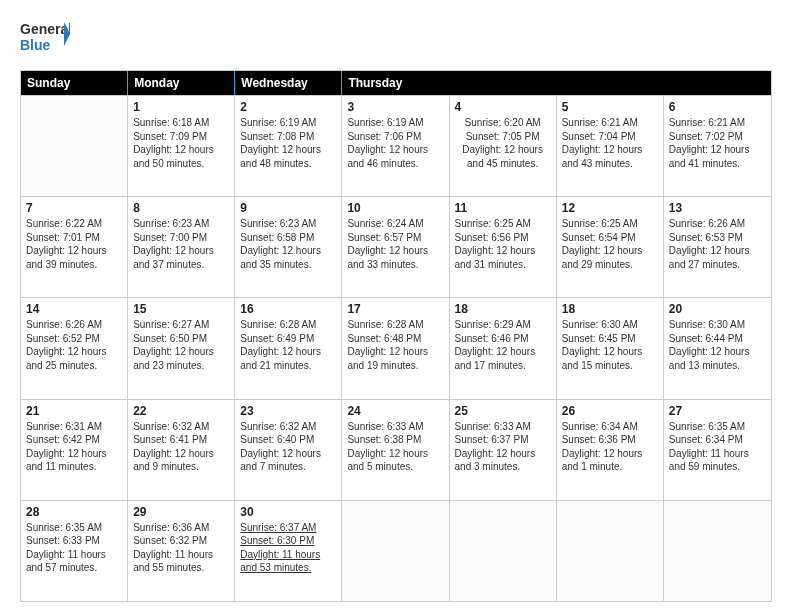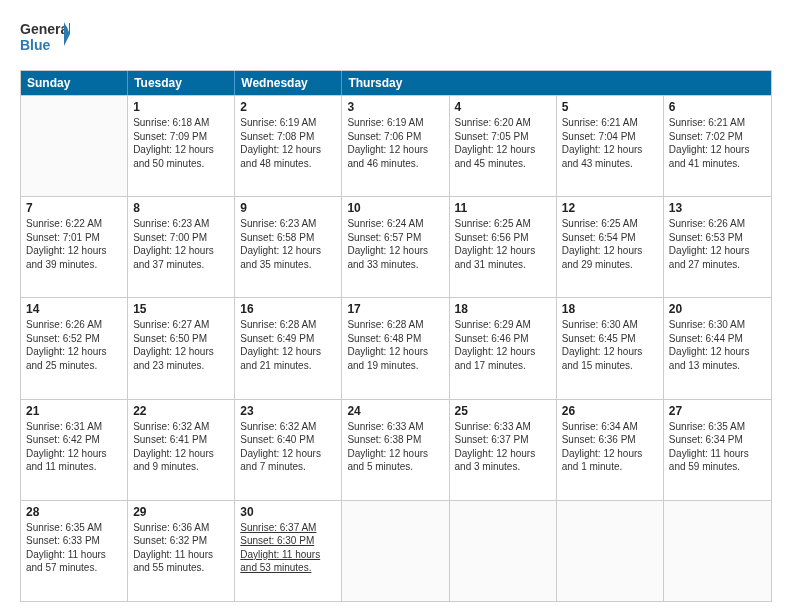--- a/index.html
+++ b/index.html
@@ -42,21 +42,21 @@
     }
     .calendar {
       flex: 1;
       display: flex;
       flex-direction: column;
       border: 1px solid #ccc;
     }
     .cal-header-row {
       display: grid;
       grid-template-columns: repeat(7, 1fr);
-      background: #0369a1;
+      background: #000000;
     }
     .cal-header-cell {
       color: #fff;
       font-size: 12px;
       font-weight: bold;
       padding: 5px 6px;
       text-align: left;
       border-right: 1px solid #4a9ad4;
     }
     .cal-header-cell:last-child { border-right: none; }
@@ -109,21 +109,21 @@
 </div>
     <div class="title-block">
       <div class="month-title"></div>
       <div class="location-title"></div>
     </div>
   </div>
 
   <div class="calendar">
     <div class="cal-header-row">
     <div class="cal-header-cell">Sunday</div>
-        <div class="cal-header-cell">Tuesday</div>
+        <div class="cal-header-cell">Monday</div>
         <div class="cal-header-cell">Wednesday</div>
         <div class="cal-header-cell">Thursday</div>
       </div>
     <div class="cal-body">
     <div class="cal-week">
           <div class="cal-cell empty"></div>
           <div class="cal-cell">
             <div class="day-number">1</div>
             <div class="day-info" style="white-space: pre-line;">Sunrise: 6:18 AM
 Sunset: 7:09 PM
@@ -139,21 +139,21 @@
           </div>
           <div class="cal-cell">
             <div class="day-number">3</div>
             <div class="day-info" style="white-space: pre-line;">Sunrise: 6:19 AM
 Sunset: 7:06 PM
 Daylight: 12 hours
 and 46 minutes.</div>
           </div>
           <div class="cal-cell">
             <div class="day-number">4</div>
-            <div class="day-info" style="white-space: pre-line;">Sunrise: 6:20 AM
+            <div class="day-info" style="white-space: pre-line; text-align: center;">Sunrise: 6:20 AM
 Sunset: 7:05 PM
 Daylight: 12 hours
 and 45 minutes.</div>
           </div>
           <div class="cal-cell">
             <div class="day-number">5</div>
             <div class="day-info" style="white-space: pre-line;">Sunrise: 6:21 AM
 Sunset: 7:04 PM
 Daylight: 12 hours
 and 43 minutes.</div>

